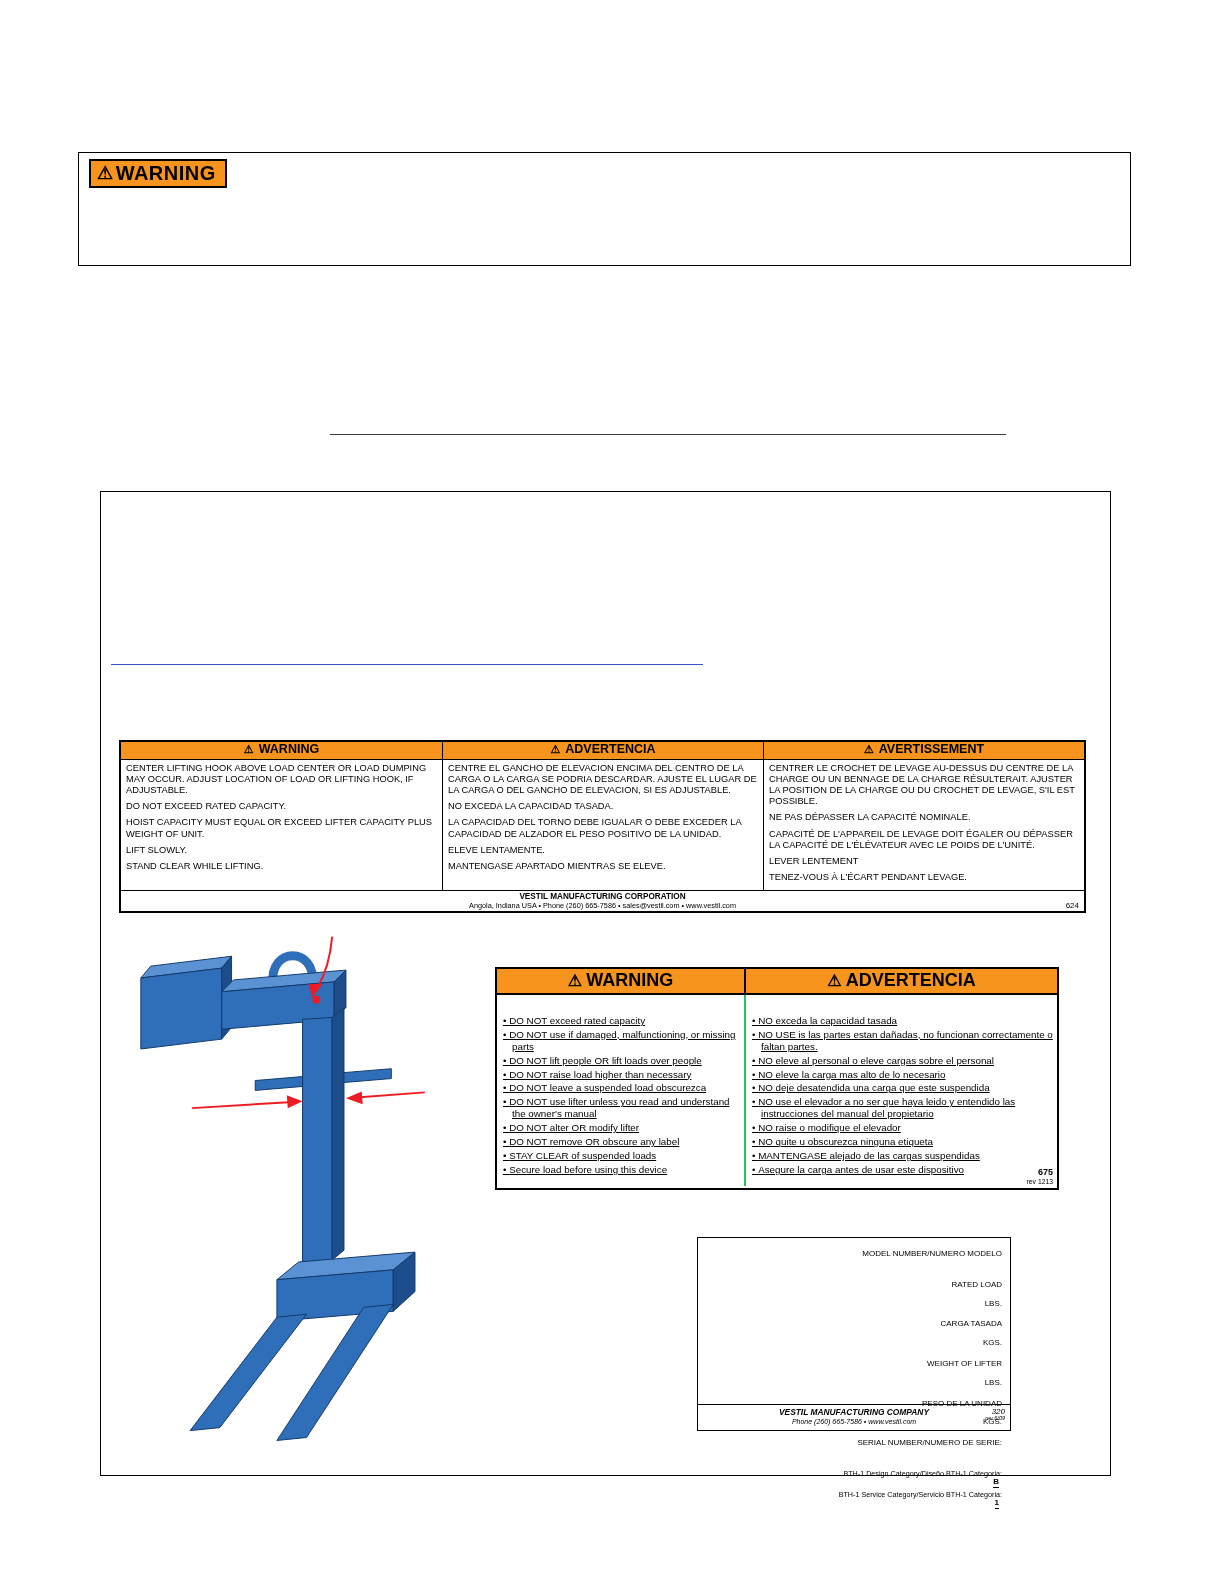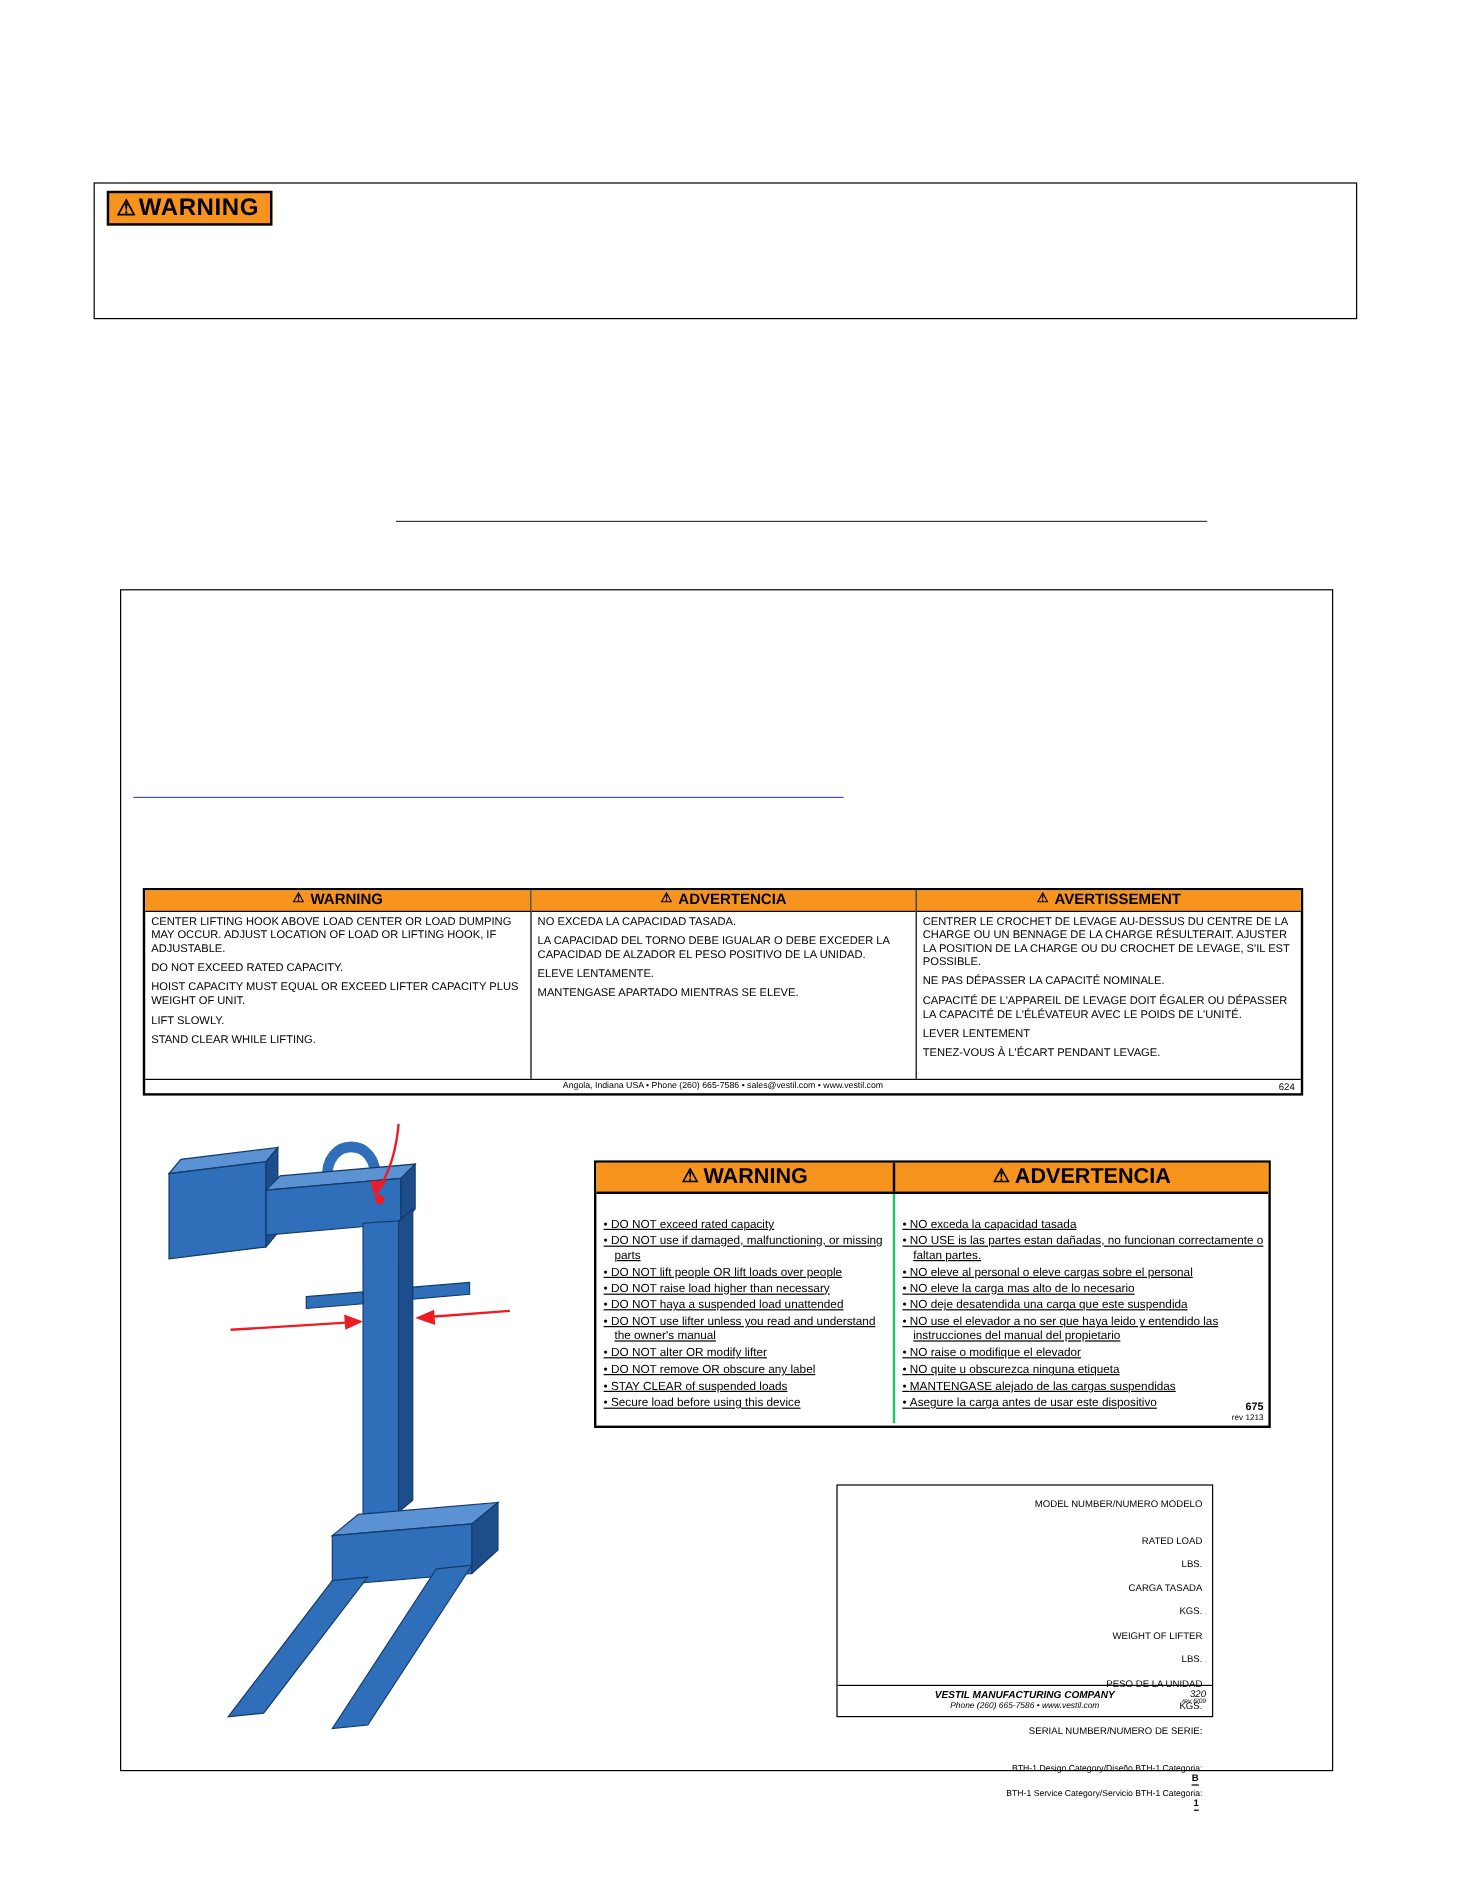--- a/index.html
+++ b/index.html
@@ -110,20 +110,21 @@
             <p>STAND CLEAR WHILE LIFTING.</p>
           </div>
         </div>
 
         <div class="l624-col">
           <div class="l624-head">
             <span class="tri-s">⚠</span>
             <span>ADVERTENCIA</span>
           </div>
           <div class="l624-body">
+            <p>CENTRE EL GANCHO DE ELEVACION ENCIMA DEL CENTRO DE LA CARGA O LA CARGA SE PODRIA DESCARDAR. AJUSTE EL LUGAR DE LA CARGA O DEL GANCHO DE ELEVACION, SI ES ADJUSTABLE.</p>
             <p>NO EXCEDA LA CAPACIDAD TASADA.</p>
             <p>LA CAPACIDAD DEL TORNO DEBE IGUALAR O DEBE EXCEDER LA CAPACIDAD DE ALZADOR EL PESO POSITIVO DE LA UNIDAD.</p>
             <p>ELEVE LENTAMENTE.</p>
             <p>MANTENGASE APARTADO MIENTRAS SE ELEVE.</p>
           </div>
         </div>
 
         <div class="l624-col">
           <div class="l624-head">
             <span class="tri-s">⚠</span>
@@ -133,20 +134,21 @@
             <p>CENTRER LE CROCHET DE LEVAGE AU-DESSUS DU CENTRE DE LA CHARGE OU UN BENNAGE DE LA CHARGE RÉSULTERAIT. AJUSTER LA POSITION DE LA CHARGE OU DU CROCHET DE LEVAGE, S'IL EST POSSIBLE.</p>
             <p>NE PAS DÉPASSER LA CAPACITÉ NOMINALE.</p>
             <p>CAPACITÉ DE L'APPAREIL DE LEVAGE DOIT ÉGALER OU DÉPASSER LA CAPACITÉ DE L'ÉLÉVATEUR AVEC LE POIDS DE L'UNITÉ.</p>
             <p>LEVER LENTEMENT</p>
             <p>TENEZ-VOUS À L'ÉCART PENDANT LEVAGE.</p>
           </div>
         </div>
 
       </div>
       <div class="l624-footer">
+        <div class="l624-company">VESTIL MANUFACTURING CORPORATION</div>
         <div class="l624-contact">Angola, Indiana USA • Phone (260) 665-7586 • sales@vestil.com • www.vestil.com</div>
       </div>
       <div class="l624-num">624</div>
     </div>
 
     <svg class="illus" viewBox="0 0 360 520">
 
       <path d="M146 52 C142 14 190 14 186 52" fill="none" stroke="#2f6eb8" stroke-width="9"></path>
 
       <g stroke="#123a6b" stroke-width="1">
@@ -203,21 +205,21 @@
           <span class="tri-m">⚠</span>
           <span>ADVERTENCIA</span>
         </div>
       </div>
       <div class="l675-body">
         <ul class="l675-col">
           <li>DO NOT exceed rated capacity</li>
           <li>DO NOT use if damaged, malfunctioning, or missing parts</li>
           <li>DO NOT lift people OR lift loads over people</li>
           <li>DO NOT raise load higher than necessary</li>
-          <li>DO NOT haya a suspended load unattended</li>
+          <li>DO NOT leave a suspended load obscurezca</li>
           <li>DO NOT use lifter unless you read and understand the owner's manual</li>
           <li>DO NOT alter OR modify lifter</li>
           <li>DO NOT remove OR obscure any label</li>
           <li>STAY CLEAR of suspended loads</li>
           <li>Secure load before using this device</li>
         </ul>
         <ul class="l675-col">
           <li>NO exceda la capacidad tasada</li>
           <li>NO USE is las partes estan dañadas, no funcionan correctamente o faltan partes.</li>
           <li>NO eleve al personal o eleve cargas sobre el personal</li>

